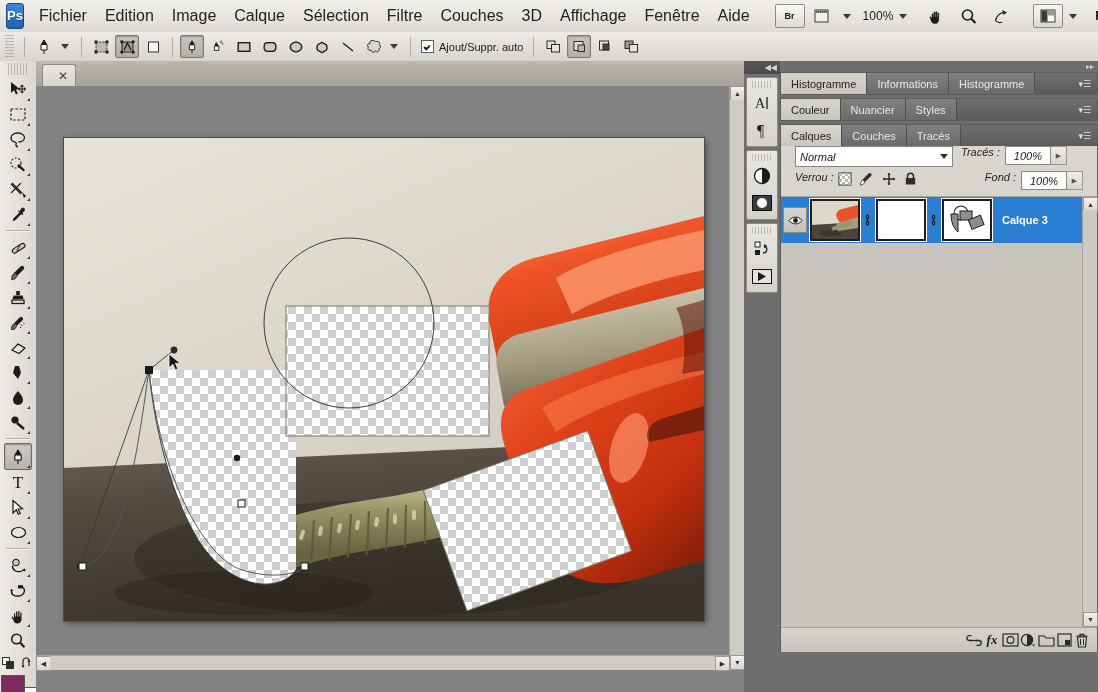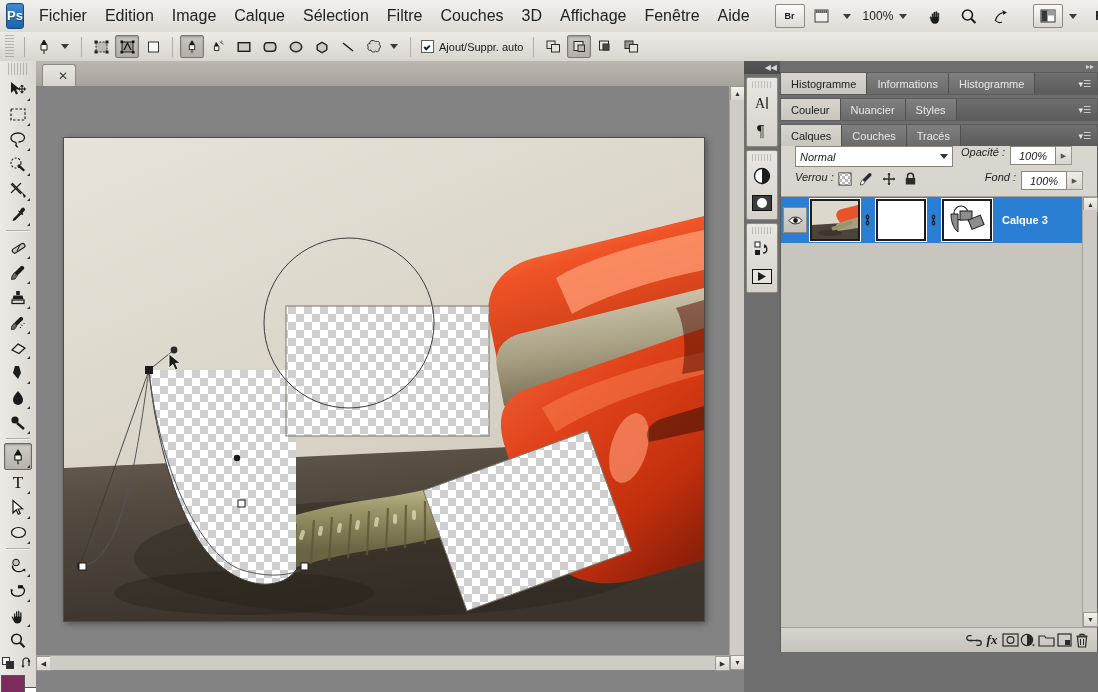--- a/index.html
+++ b/index.html
@@ -797,21 +797,21 @@
         <div class="pmenu">▾☰</div>
       </div>
 
       <div class="pbody">
 
         <div class="row">
           <div class="combo">
             <span class="cv">Normal</span>
             <span style="width:0;height:0;border-left:4px solid transparent;border-right:4px solid transparent;border-top:5px solid #333;"></span>
           </div>
-          <span class="lbl" style="margin-left:8px;">Opacité :</span>
+          <span class="lbl" style="margin-left:8px;">Tracés :</span>
           <div style="display:flex;margin-left:5px;">
             <div class="numbox">100%</div>
             <div class="spin">▶</div>
           </div>
         </div>
 
         <div class="row">
           <span class="lbl">Verrou :</span>
           <div class="lockicon">
             <svg width="14" height="14" viewBox="0 0 14 14">

